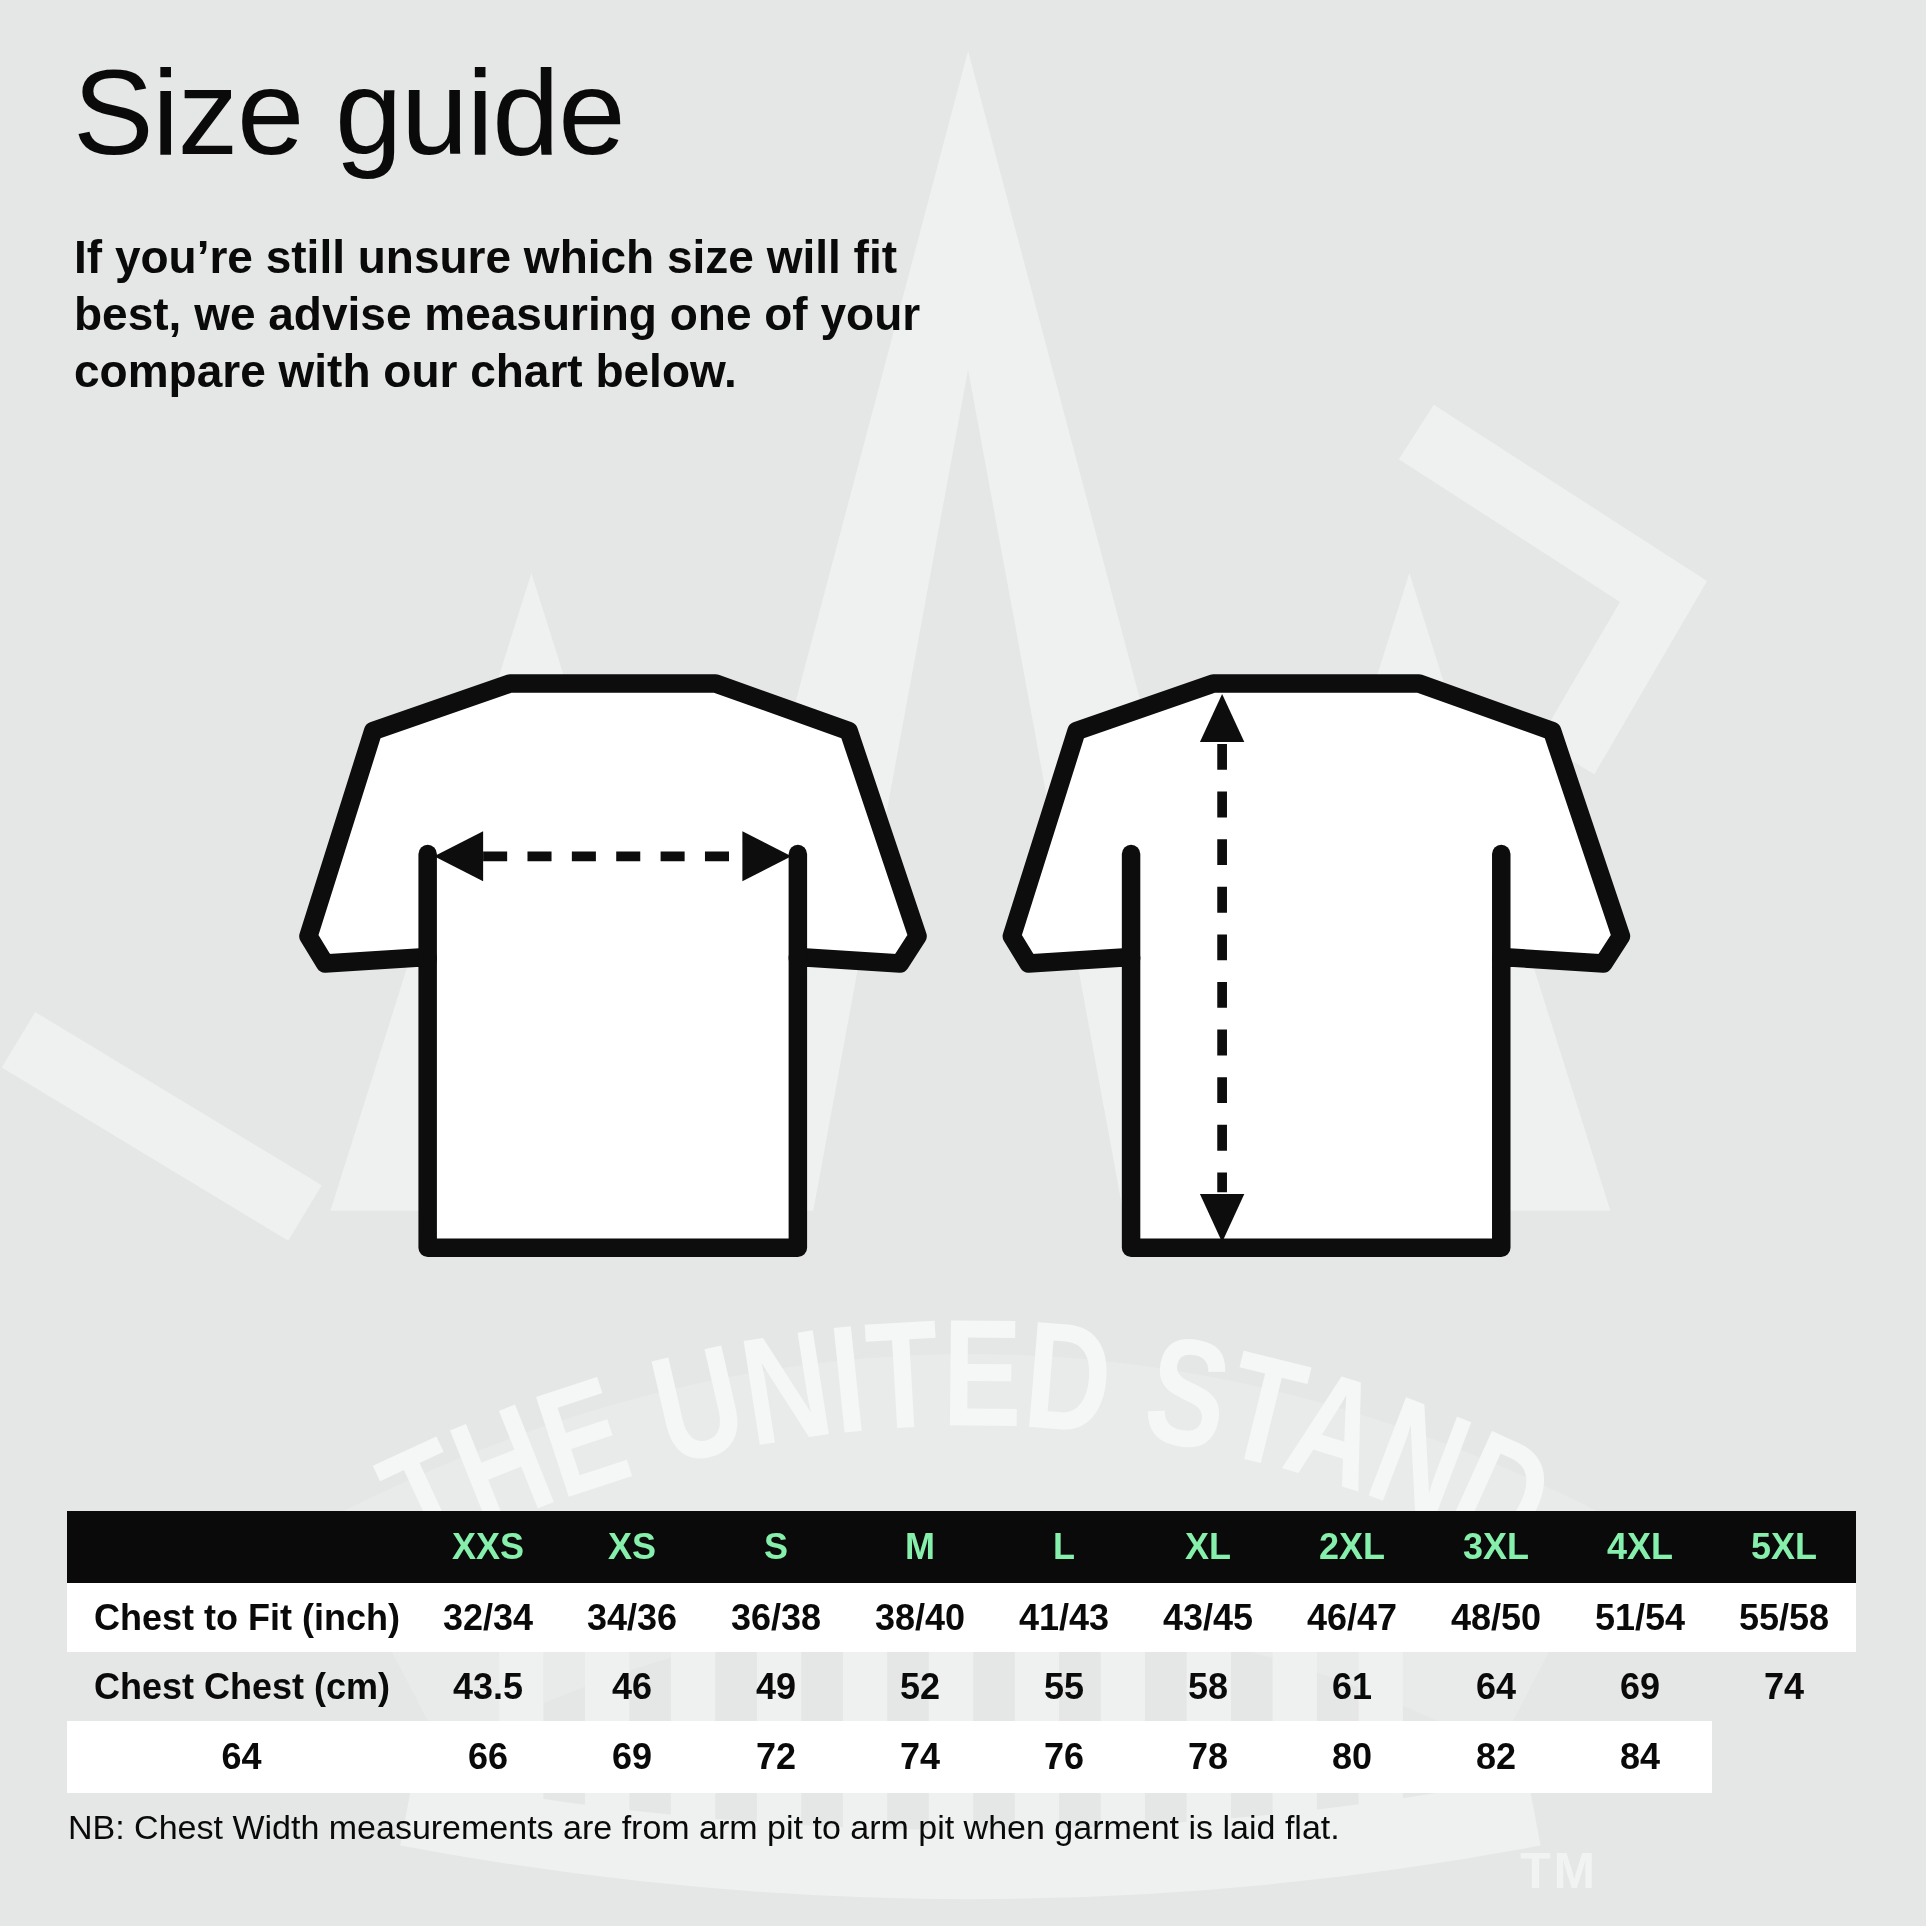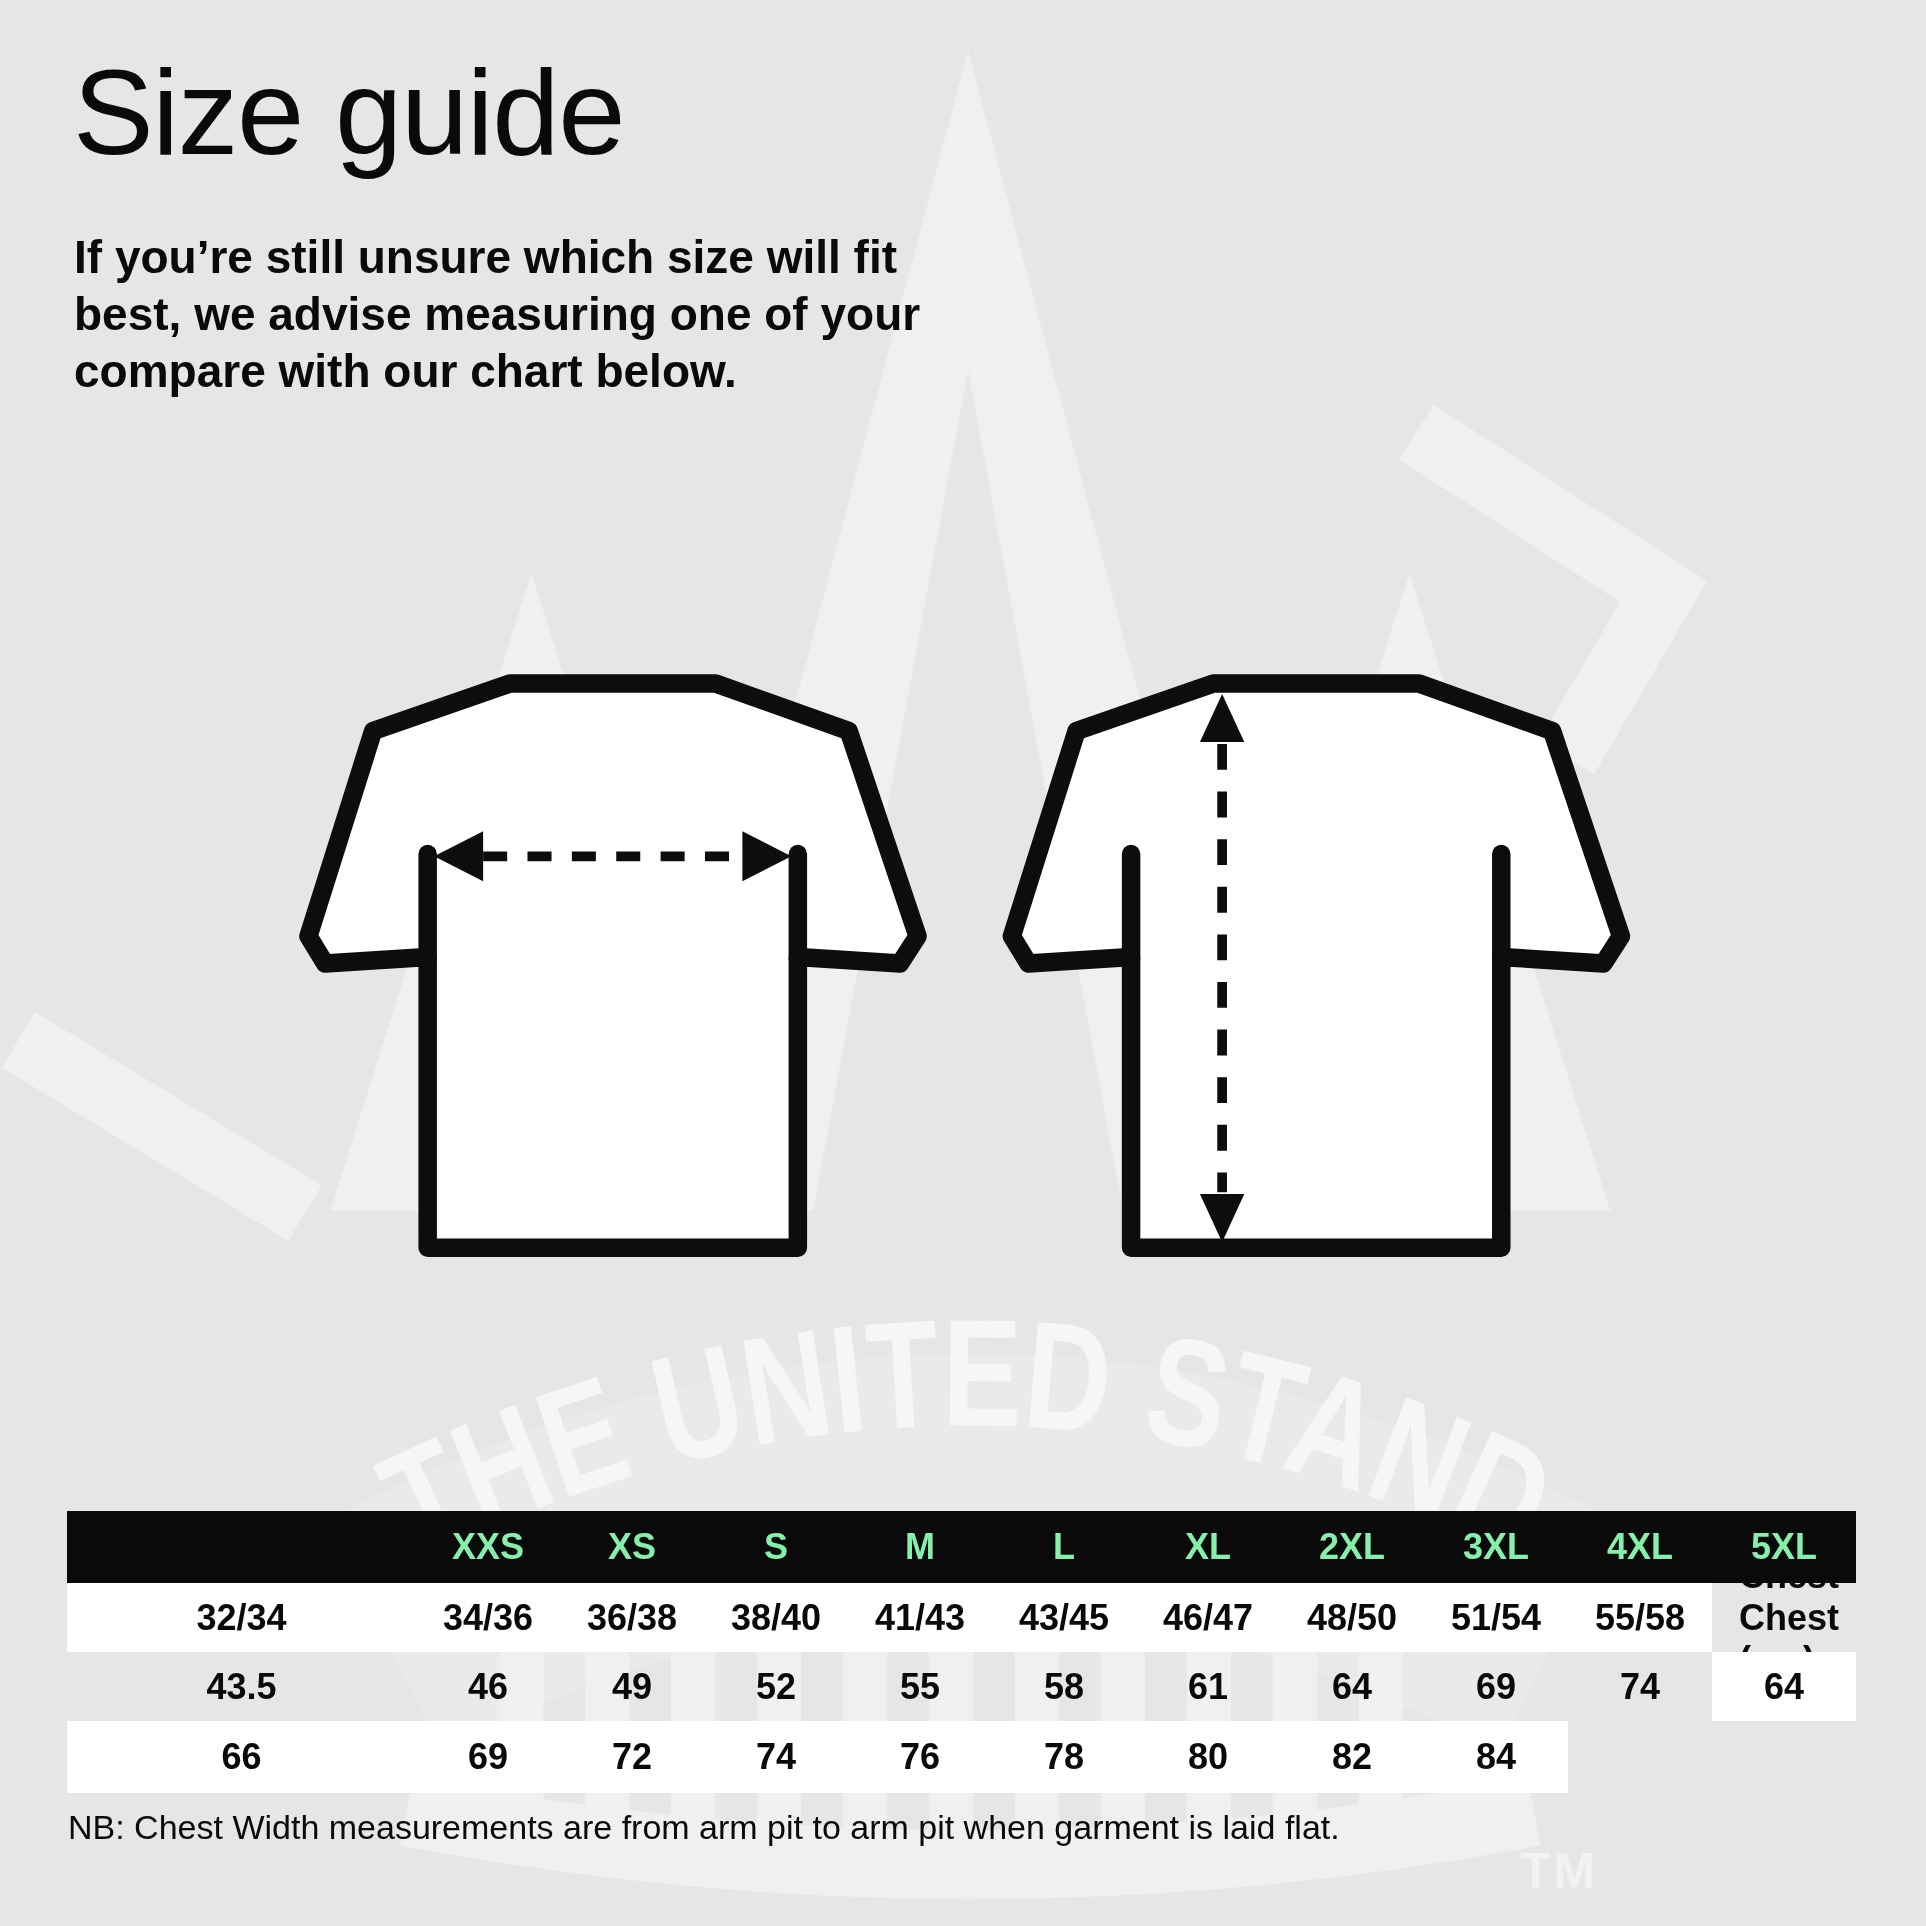--- a/index.html
+++ b/index.html
@@ -129,20 +129,21 @@
   <div class="cell hdr">XS</div>
   <div class="cell hdr">S</div>
   <div class="cell hdr">M</div>
   <div class="cell hdr">L</div>
   <div class="cell hdr">XL</div>
   <div class="cell hdr">2XL</div>
   <div class="cell hdr">3XL</div>
   <div class="cell hdr">4XL</div>
   <div class="cell hdr">5XL</div>
 
+  <div class="cell row-a label">Chest to Fit (inch)</div>
   <div class="cell row-a">32/34</div>
   <div class="cell row-a">34/36</div>
   <div class="cell row-a">36/38</div>
   <div class="cell row-a">38/40</div>
   <div class="cell row-a">41/43</div>
   <div class="cell row-a">43/45</div>
   <div class="cell row-a">46/47</div>
   <div class="cell row-a">48/50</div>
   <div class="cell row-a">51/54</div>
   <div class="cell row-a">55/58</div>

